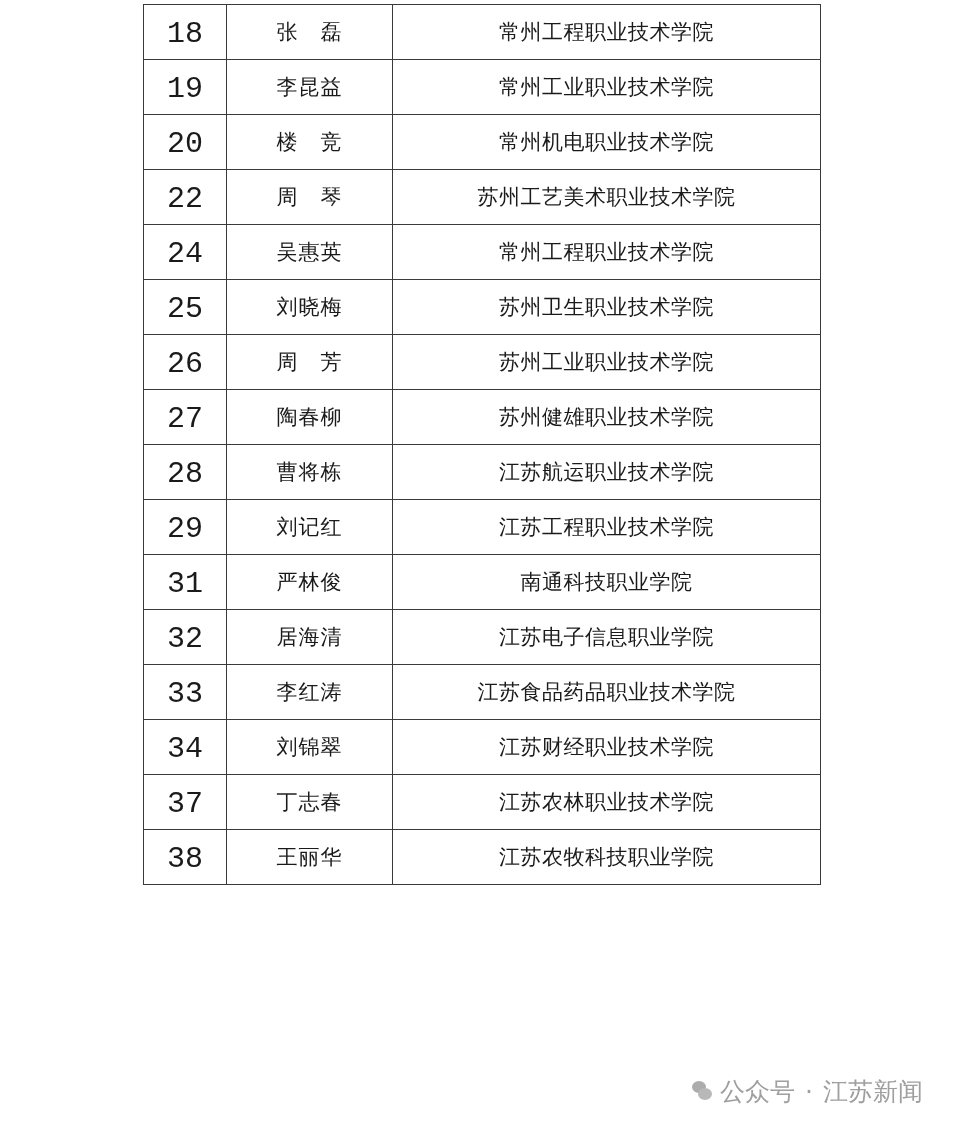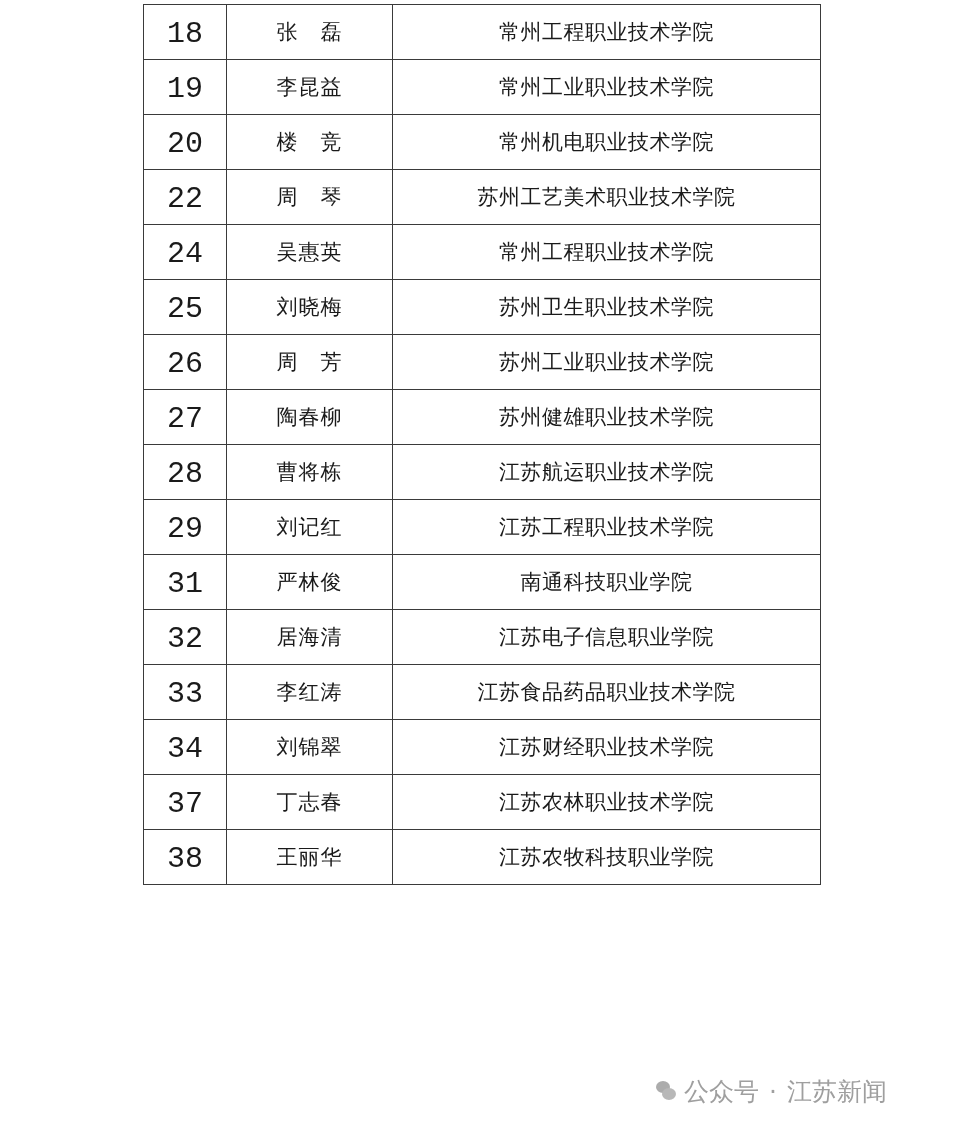--- a/index.html
+++ b/index.html
@@ -5,21 +5,21 @@
   html, body { margin: 0; padding: 0; background: #ffffff; }
   body { width: 960px; height: 1131px; position: relative; overflow: hidden;
          font-family: "DejaVu Serif", "Liberation Serif", serif; color: #1a1a1a; }
   .table-wrap { position: absolute; left: 143px; top: 4px; width: 678px; }
   table { border-collapse: collapse; width: 678px; table-layout: fixed; }
   td { border: 1.5px solid #3a3a3a; height: 50px; text-align: center; vertical-align: middle;
        padding: 0; font-size: 21px; }
   td.num { width: 82px; font-family: Liberation Mono, monospace; font-size: 30px; padding-top: 4px; }
   td.name { width: 165px; letter-spacing: 1px; margin-top: 30px; }
   td.school { letter-spacing: 0.5px; }
-  .watermark { position: absolute; left: 656px; top: 1074px; height: 34px; display: flex; align-items: center;
+  .watermark { position: absolute; left: 692px; top: 1074px; height: 34px; display: flex; align-items: center;
                font-family: "DejaVu Sans", "Liberation Sans", sans-serif; color: #9a9a9a; font-size: 25px;
                opacity: 0.95; }
   .wm-icon { width: 20px; height: 24px; position: relative; margin-right: 8px; }
   .wm-icon .b1 { position: absolute; left: 0; top: 2px; width: 14px; height: 12px; border-radius: 50%; background: #a8a8a8; }
   .wm-icon .b2 { position: absolute; left: 6px; top: 9px; width: 14px; height: 12px; border-radius: 50%; background: #b5b5b5; }
   .wm-sep { margin: 0 10px; }
 </style>
 </head>
 <body>
 

